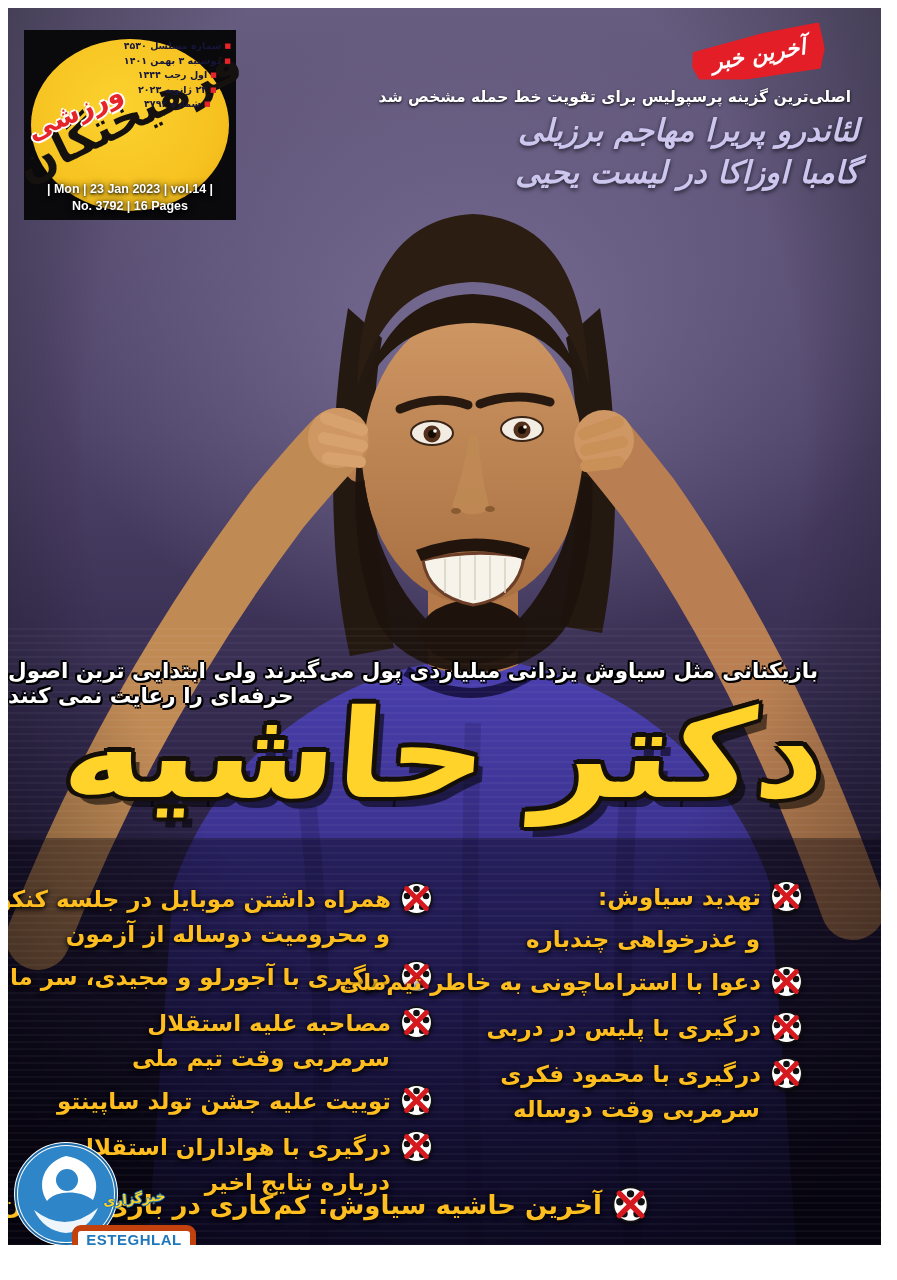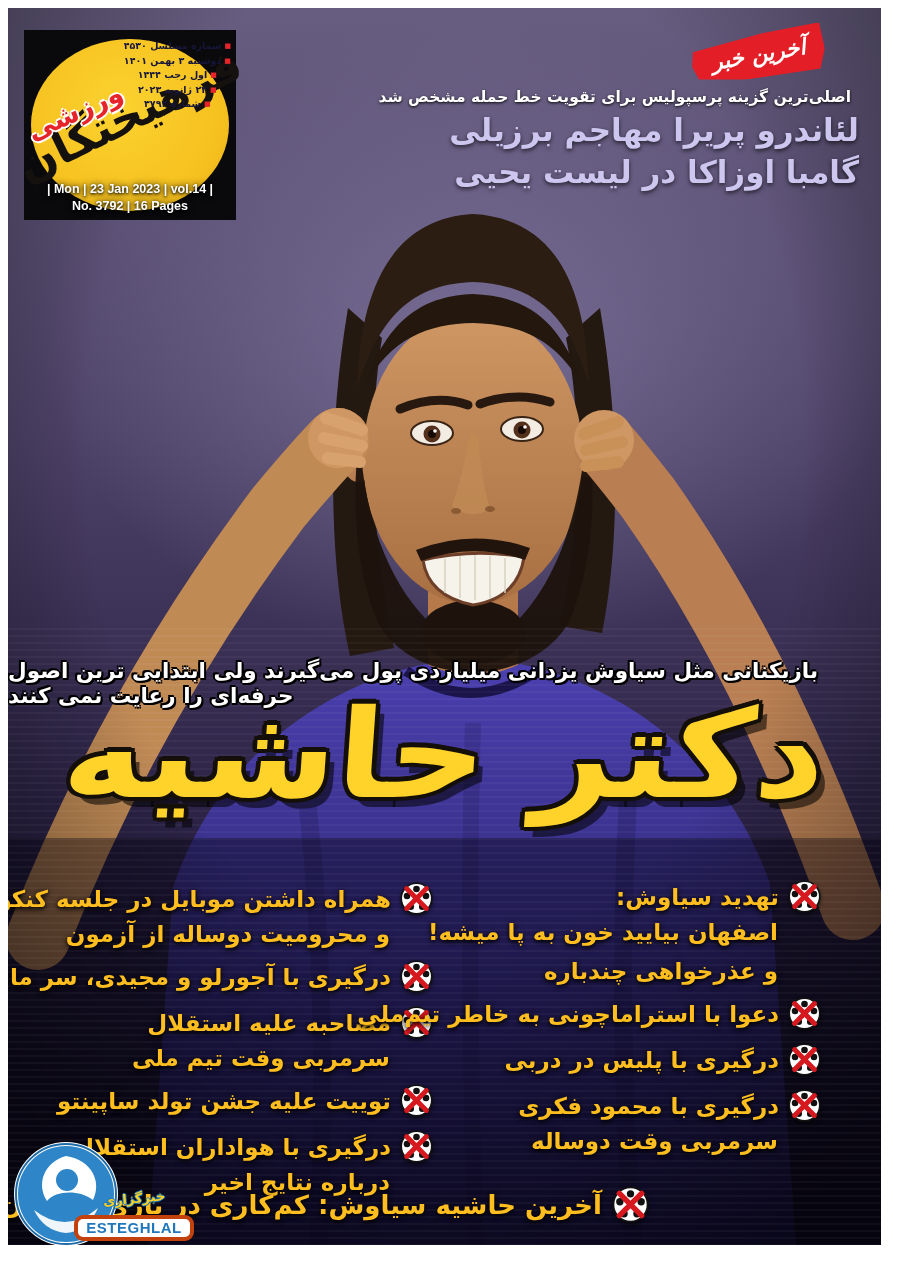--- a/index.html
+++ b/index.html
@@ -27,59 +27,59 @@
     text-shadow:0 1px 3px #000,0 0 7px rgba(0,0,0,.9);}
 
   
   .badge{position:absolute;right:56px;top:22px;width:134px;height:48px;background:#e31e26;
     transform:rotate(-7deg);display:flex;align-items:center;justify-content:center;
     clip-path:polygon(2% 30%,55% 8%,98% 0,100% 55%,95% 96%,40% 100%,4% 88%,0 60%);}
   .badge-text{color:#fff;font-size:22px;font-weight:bold;font-style:italic;transform:rotate(-3deg);}
   .breaking-kicker{position:absolute;right:30px;top:80px;direction:rtl;color:#fff;font-size:15.5px;
     font-weight:bold;text-shadow:0 1px 3px #000;white-space:nowrap;}
   .breaking-headline{position:absolute;right:22px;top:101px;direction:rtl;text-align:right;color:#cdc7ef;
-    font-size:31px;font-weight:bold;line-height:42px;text-shadow:0 2px 4px rgba(0,0,0,.65);white-space:nowrap;}
+    font-size:31px;font-weight:bold;line-height:42px;text-shadow:0 2px 4px rgba(0,0,0,.65);white-space:nowrap;font-style:italic;}
 
   
   .subtitle{position:absolute;left:0;right:0;top:650px;text-align:left;direction:rtl;color:#fff;
     font-size:21.5px;font-weight:bold;
     text-shadow:-2px 0 0 #000,2px 0 0 #000,0 -2px 0 #000,0 2px 0 #000,2px 2px 0 #000,-2px -2px 0 #000;}
   .headline{position:absolute;left:0;right:0;top:664px;text-align:center;direction:rtl;
     font-size:118px;line-height:1.4;font-weight:bold;color:var(--headline-yellow,#ffd32a);
     transform:skewX(-4deg) scaleX(1.16) scaleY(1.04);transform-origin:center;white-space:nowrap;
     text-shadow:-4px 0 0 #140f08,4px 0 0 #140f08,0 -4px 0 #140f08,0 4px 0 #140f08,
       -3px -3px 0 #140f08,3px -3px 0 #140f08,-3px 3px 0 #140f08,3px 3px 0 #140f08,
       8px 10px 0 rgba(0,0,0,.55);}
 
   
   .col{position:absolute;direction:rtl;text-align:right;}
-  .col-right{top:872px;right:60px;width:360px;}
+  .col-right{top:872px;right:78px;width:360px;}
   .col-left{top:874px;right:448px;width:420px;}
   .bullet-item{margin-bottom:13px;}
   .bullet-line{display:flex;align-items:center;gap:9px;margin-bottom:6px;}
   .bullet-line.cont{padding-right:43px;}
   .bl-text{color:var(--bullet-yellow,#ffbe1f);font-size:23px;font-weight:bold;white-space:nowrap;
     text-shadow:0 2px 4px rgba(0,0,0,.9),0 0 6px rgba(0,0,0,.5);}
   .ballx-icon{width:33px;height:33px;flex:0 0 auto;filter:drop-shadow(0 2px 2px rgba(0,0,0,.6));}
 
   
   .footer-line{position:absolute;top:1178px;left:40px;right:280px;display:flex;direction:rtl;
     justify-content:center;align-items:center;gap:10px;}
   .footer-line .bl-text{font-size:26px;}
   .footer-line .ballx-icon{width:37px;height:37px;}
 
   
   .watermark{position:absolute;left:2px;top:1126px;width:270px;height:118px;}
   .wm-ball{position:absolute;left:0;top:4px;width:112px;height:112px;}
   .wm-text{position:absolute;left:60px;top:54px;width:128px;text-align:center;}
   .wm-khabar{display:inline-block;font-size:13px;font-weight:bold;color:#ffd21e;transform:rotate(-5deg);
     text-shadow:-1px 0 0 #1f78bc,1px 0 0 #1f78bc,0 -1px 0 #1f78bc,0 1px 0 #1f78bc;}
-  .wm-pill{display:inline-block;background:#fff;border:4px solid #c2410c;border-radius:9px;
+  .wm-pill{display:inline-block;background:#fff;border:6px solid #c2410c;border-radius:9px;
     padding:0 8px 1px;color:#1f78bc;font-weight:bold;font-size:15px;letter-spacing:.5px;
-    font-family:"Liberation Sans",sans-serif;margin-top:8px;}
+    font-family:"Liberation Sans",sans-serif;margin-top:18px;}
   .wm-bottom{margin-top:1px;}
   .wm-news{font-size:14.5px;font-weight:normal;color:#ffd21e;font-family:"Liberation Sans",sans-serif;
     text-shadow:1px 1px 0 #d02a22,-1px 1px 0 #d02a22,1px -1px 0 #d02a22,-1px -1px 0 #d02a22;}
   .wm-com{font-size:13px;color:#fff;font-weight:bold;font-family:"Liberation Sans",sans-serif;}
 </style>
 </head>
 <body>
 
 <div class="page">
   <div class="poster">
@@ -257,23 +257,20 @@
         </div>
       </div>
     <div class="col col-right">
         <div class="bullet-item">
           <div class="bullet-line">
             <svg class="ballx-icon" viewBox="0 0 40 40">
               <use href="#ballx"></use>
             </svg>
             <span class="bl-text">تهدید سیاوش:</span>
           </div>
-          <div class="bullet-line cont">
-            <span class="bl-text">اصفهان بیایید خون به پا میشه!</span>
-          </div>
         </div>
         <div class="bullet-item">
           <div class="bullet-line cont">
             <span class="bl-text">و عذرخواهی چندباره</span>
           </div>
         </div>
         <div class="bullet-item">
           <div class="bullet-line">
             <svg class="ballx-icon" viewBox="0 0 40 40">
               <use href="#ballx"></use>

